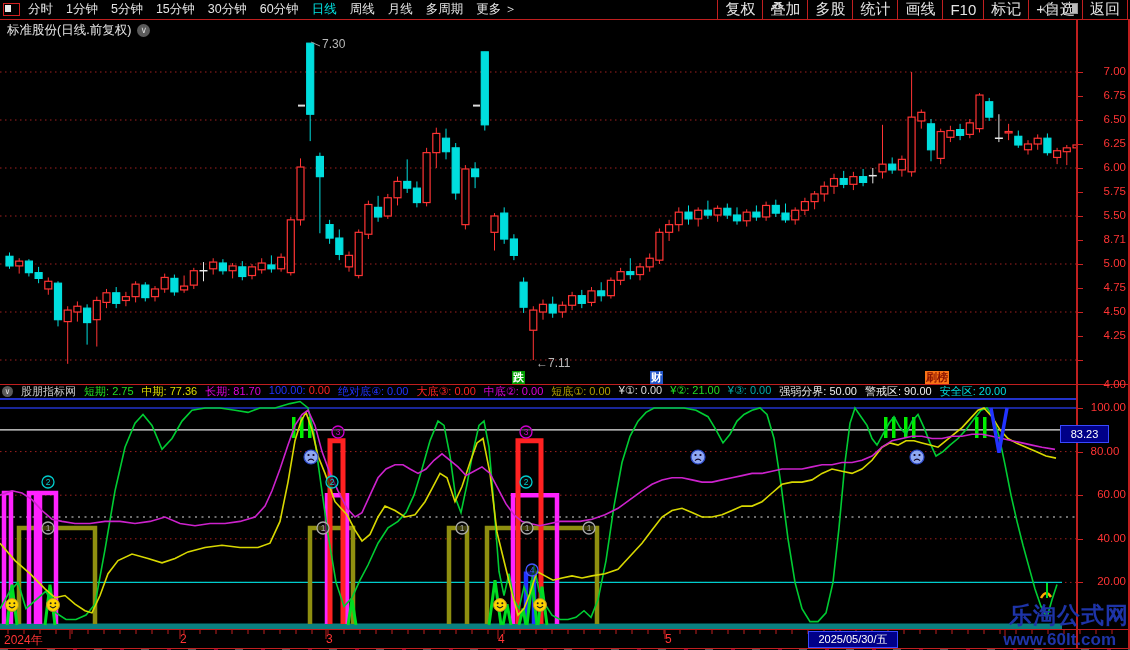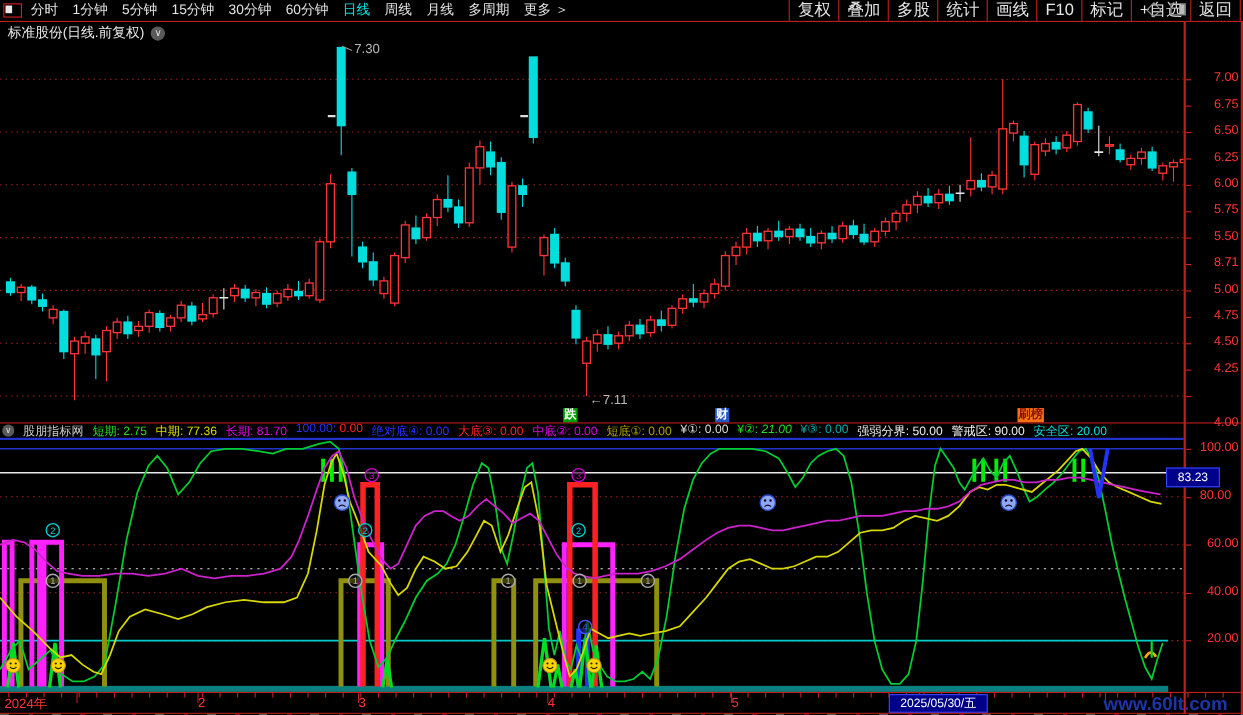--- a/index.html
+++ b/index.html
@@ -338,21 +338,21 @@
     <span id="ind-params" style="display:inline-flex;gap:8px">
         <span class="param"><b style="color: rgb(34, 221, 34);">短期: </b><b style="color: rgb(34, 221, 34);">2.75</b></span>
         <span class="param"><b style="color: rgb(221, 221, 0);">中期: </b><b style="color: rgb(221, 221, 0);">77.36</b></span>
         <span class="param"><b style="color: rgb(221, 0, 221);">长期: </b><b style="color: rgb(221, 0, 221);">81.70</b></span>
         <span class="param"><b style="color: rgb(34, 51, 255);">100.00: </b><b style="color: rgb(255, 34, 34);">0.00</b></span>
         <span class="param"><b style="color: rgb(34, 51, 255);">绝对底④: </b><b style="color: rgb(34, 51, 255);">0.00</b></span>
         <span class="param"><b style="color: rgb(255, 34, 34);">大底③: </b><b style="color: rgb(255, 34, 34);">0.00</b></span>
         <span class="param"><b style="color: rgb(221, 0, 221);">中底②: </b><b style="color: rgb(221, 0, 221);">0.00</b></span>
         <span class="param"><b style="color: rgb(176, 160, 0);">短底①: </b><b style="color: rgb(176, 160, 0);">0.00</b></span>
         <span class="param"><b style="color: rgb(221, 221, 221);">¥①: </b><b style="color: rgb(221, 221, 221);">0.00</b></span>
-        <span class="param"><b style="color: rgb(34, 221, 34);">¥②: </b><b style="color: rgb(34, 221, 34); font-style: italic;">21.00</b></span>
+        <span class="param"><b style="color: rgb(34, 221, 34);">¥②: </b><b style="color: rgb(34, 221, 34);">21.00</b></span>
         <span class="param"><b style="color: rgb(0, 170, 170);">¥③: </b><b style="color: rgb(0, 170, 170);">0.00</b></span>
         <span class="param"><b style="color: rgb(238, 238, 238);">强弱分界: </b><b style="color: rgb(238, 238, 238);">50.00</b></span>
         <span class="param"><b style="color: rgb(238, 238, 238);">警戒区: </b><b style="color: rgb(238, 238, 238);">90.00</b></span>
         <span class="param"><b style="color: rgb(0, 221, 221);">安全区: </b><b style="color: rgb(0, 221, 221);">20.00</b></span>
       </span>
   </div>
   <div style="position:absolute;left:0;top:398px;width:1076px;height:0;border-top:2px solid #2233cc"></div>
 
   <svg id="svg-ind" width="1076" height="231" viewBox="0 398 1076 231" style="left:0;top:398px">
       <line x1="0" y1="408" x2="1076" y2="408" stroke="#2233cc" stroke-width="1.3"></line>
@@ -579,14 +579,15 @@
       <div style="position: absolute; left: 1078px; top: 451.6px; width: 5px; height: 1px; background: rgb(204, 34, 34);"></div>
       <div class="axlabel" style="left: 1084px; top: 488.2px;">60.00</div>
       <div style="position: absolute; left: 1078px; top: 495.2px; width: 5px; height: 1px; background: rgb(204, 34, 34);"></div>
       <div class="axlabel" style="left: 1084px; top: 531.8px;">40.00</div>
       <div style="position: absolute; left: 1078px; top: 538.8px; width: 5px; height: 1px; background: rgb(204, 34, 34);"></div>
       <div class="axlabel" style="left: 1084px; top: 575.4px;">20.00</div>
       <div style="position: absolute; left: 1078px; top: 582.4px; width: 5px; height: 1px; background: rgb(204, 34, 34);"></div>
     </div>
   <div class="crossbox" id="cross-val" style="left:1060px;top:425px;width:47px;height:16px;">83.23</div>
 
+  <div class="wm1">乐淘公式网</div>
   <div class="wm2">www.60lt.com</div>
 </div>
 
 </body></html>

